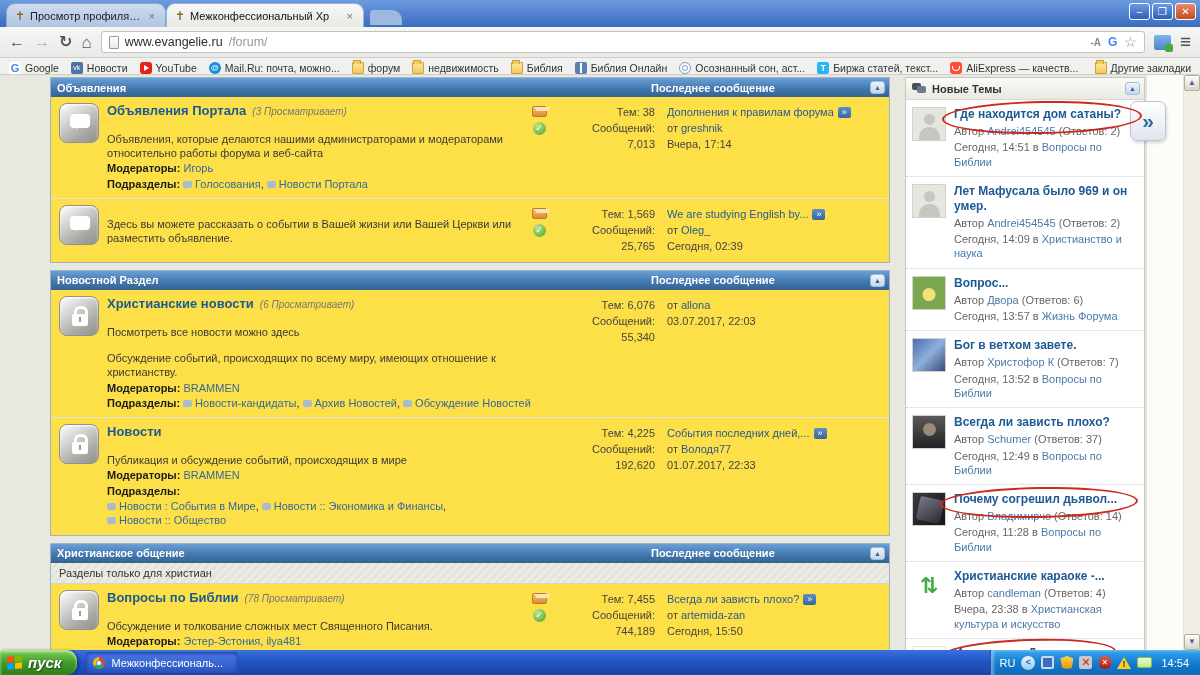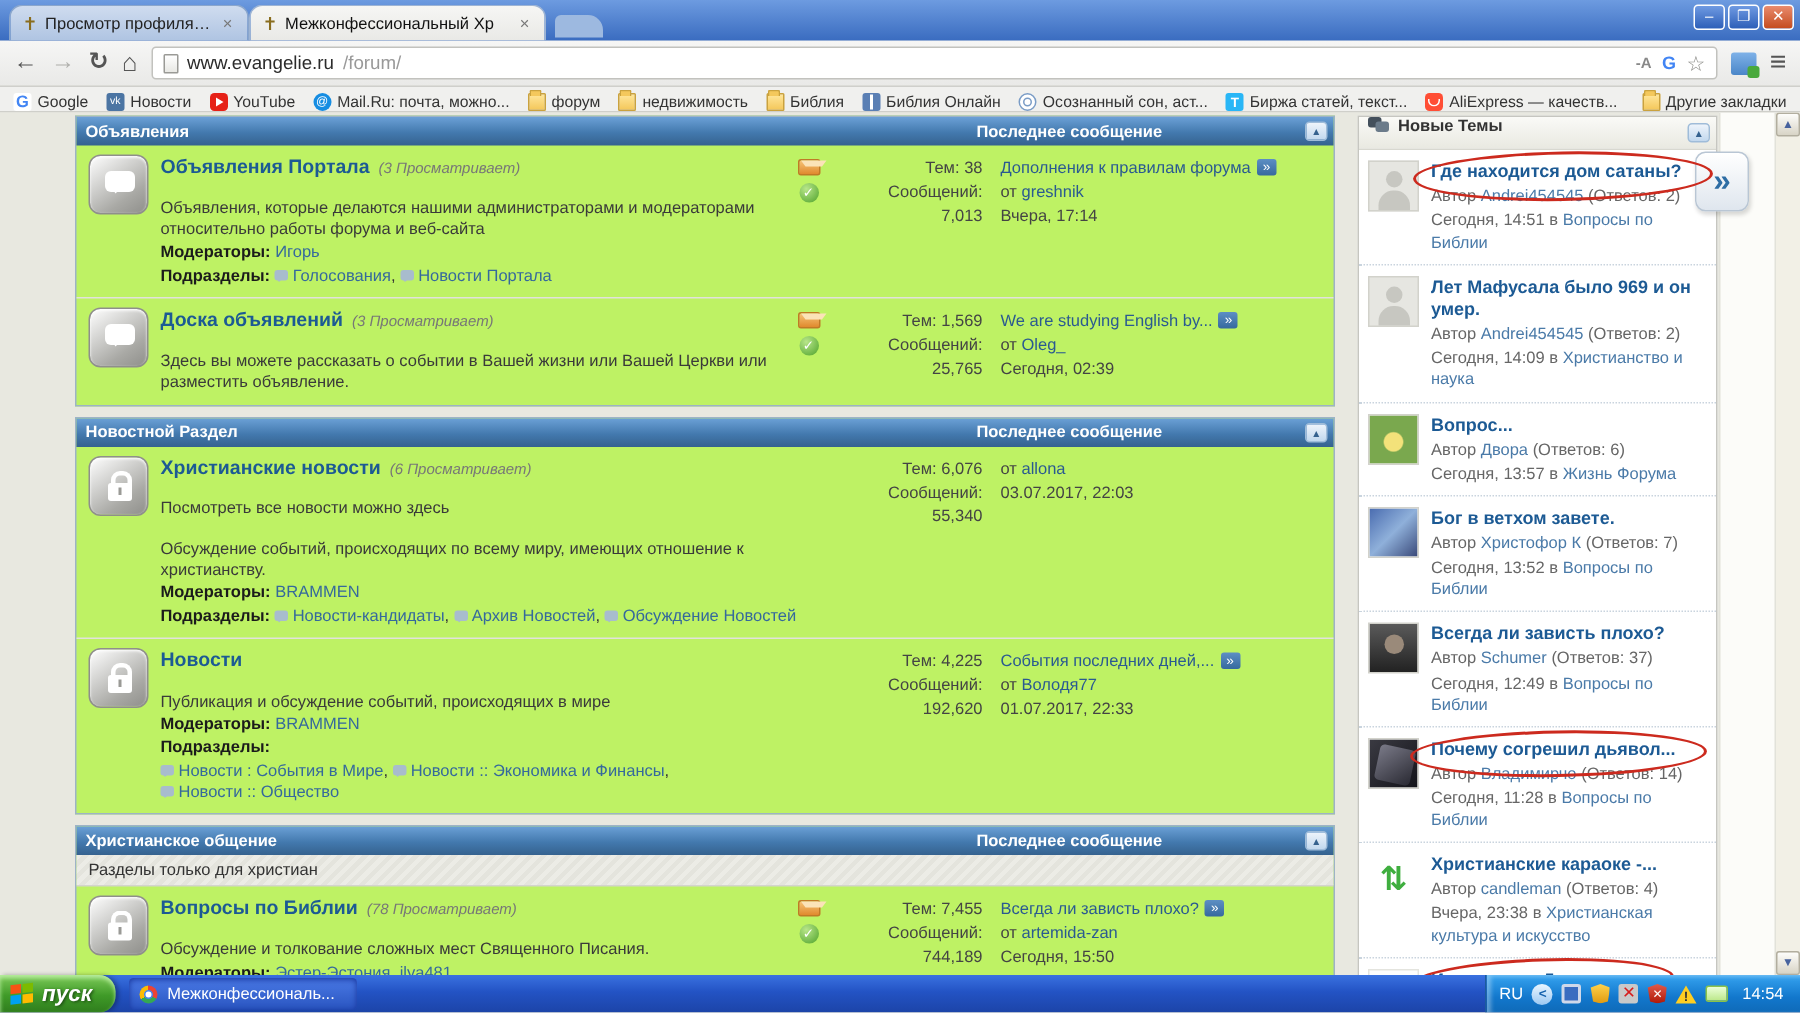--- a/index.html
+++ b/index.html
@@ -54,21 +54,21 @@
 .bi.rings{background:#fff;border:1px solid #7a9cc6;border-radius:50%}
 .bi.rings::before{content:"";position:absolute;inset:2px;border:1px solid #7a9cc6;border-radius:50%}
 .bi.tsq{background:#29b6f6;color:#fff;font-weight:bold;font-size:9px;line-height:12px;text-align:center}
 .bi.tsq::before{content:"T"}
 .bi.ali{background:#ff4e35;border-radius:3px}
 .bi.ali::before{content:"";position:absolute;left:2px;right:2px;bottom:3px;height:4px;border:1.5px solid #fff;border-top:none;border-radius:0 0 5px 5px}
 
 
 .page{position:relative;height:575px;background:#e8e8e0;overflow:hidden}
 .main{position:absolute;left:50px;top:2px;width:840px}
-.section{border:1px solid #9db3c6;background:#bef264;margin-bottom:7px}
+.section{border:1px solid #9db3c6;background:#fde047;margin-bottom:7px}
 .sec-head{height:19px;background:linear-gradient(#6ba0d6 0%,#4379ae 55%,#35628f 100%);color:#fff;font-weight:bold;display:flex;align-items:center;padding:0 6px;position:relative}
 .sec-head .lastcol{position:absolute;left:600px}
 .cbtn{position:absolute;right:4px;top:3px;width:15px;height:13px;background:linear-gradient(#eef4fb,#c2d8ee);border:1px solid #9fbcd9;border-radius:3px;color:#35618e;font-size:8px;line-height:12px;text-align:center}
 .cbtn::before{content:"▴"}
 .sec-sub{background:repeating-linear-gradient(135deg,#ecece6 0 3px,#e4e4dd 3px 6px);padding:4px 8px;border-bottom:1px solid #d4d4cd;color:#333}
 .frow{display:flex;padding:6px 6px 7px 8px;border-bottom:1px solid #e2e2db}
 .frow:last-child{border-bottom:none}
 .ficon{width:40px;height:40px;flex:none;border-radius:8px;border:1px solid #8f8f8b;background:linear-gradient(145deg,#ffffff,#a9a9a5 70%,#8f8f8b);position:relative;box-shadow:inset 0 1px 2px #fff}
 .bubble{position:absolute;top:10px;left:10px;width:20px;height:14px;background:#fff;border-radius:4px}
 .bubble::after{content:"";position:absolute;left:3px;bottom:-5px;border:4px solid transparent;border-top:6px solid #fff;border-right-width:6px}
@@ -97,21 +97,21 @@
 .flast .l2{color:#444}
 .go{display:inline-block;width:13px;height:11px;background:linear-gradient(#5d8fc4,#36699e);border-radius:2px;color:#fff;font-size:9px;line-height:10px;text-align:center;margin-left:4px;vertical-align:1px}
 .go::before{content:"»"}
 .smiley{display:inline-block;width:12px;height:12px;border-radius:50%;background:radial-gradient(circle at 35% 30%,#fff4c2,#f2c744);border:1px solid #c79a23;margin-right:3px;vertical-align:-2px;position:relative}
 .smiley::before{content:"";position:absolute;left:2px;top:4px;width:2px;height:2px;background:#7a5a10;box-shadow:5px 0 0 #7a5a10;border-radius:50%}
 .smiley::after{content:"";position:absolute;left:3px;bottom:1px;width:5px;height:3px;border-top:1px solid #7a5a10;border-radius:50% 50% 0 0}
 
 
 .sidebar{position:absolute;left:905px;top:2px;width:240px}
 .sb-box{border:1px solid #c6c6c0;background:#fff}
-.sb-head{height:22px;background:linear-gradient(#fafaf7,#e9e9e1);border-bottom:1px solid #d8d8d0;display:flex;gap:6px;padding:0 6px;font-weight:bold;color:#333;position:relative}
+.sb-head{height:22px;background:linear-gradient(#fafaf7,#e9e9e1);border-bottom:1px solid #d8d8d0;display:flex;align-items:center;gap:6px;padding:0 6px;font-weight:bold;color:#333;position:relative}
 .sbh-ic{width:14px;height:11px;position:relative}
 .sbh-ic::before{content:"";position:absolute;left:0;top:0;width:9px;height:7px;background:#44505c;border-radius:2px}
 .sbh-ic::after{content:"";position:absolute;left:5px;top:3px;width:9px;height:7px;background:#6b7b8a;border-radius:2px}
 .sb-head .cbtn{top:4px}
 .sb-item{display:flex;gap:8px;padding:7px 6px;border-bottom:1px dotted #c9d4de;position:relative}
 .sb-ava{width:34px;height:34px;flex:none;border:1px solid #d2d2cb;background:#e6e6e1;position:relative;overflow:hidden}
 .ava-person::before{content:"";position:absolute;left:11px;top:6px;width:11px;height:11px;border-radius:50%;background:#c7c7c1}
 .ava-person::after{content:"";position:absolute;left:6px;top:19px;width:21px;height:14px;border-radius:10px 10px 0 0;background:#c7c7c1}
 .ava-flower{background:radial-gradient(circle at 50% 55%,#f3e27a 0 6px,#7aa84e 7px)}
 .ava-art{background:linear-gradient(135deg,#4a6cb0,#8fb0da 50%,#3a4a7a)}
@@ -294,21 +294,20 @@
           <div><a>Дополнения к правилам форума</a><span class="go"></span></div>
           <div class="l2"><span>от</span> <a class="mlink">greshnik</a></div>
           <div class="l2">Вчера, 17:14</div>
         </div>
       </div>
       <div class="frow">
         <div class="ficon">
             <div class="bubble"></div>
           </div>
         <div class="fmain">
-          <div><a class="ftitle">Доска объявлений</a><span class="fview">(3 Просматривает)</span></div>
           <div class="fdesc">Здесь вы можете рассказать о событии в Вашей жизни или Вашей Церкви или разместить объявление.</div>
         </div>
         <div class="fstatus">
             <span class="env"></span>
             <span class="chk"></span>
           </div>
         <div class="fstats">
           <div><span>Тем:</span> <span>1,569</span></div>
           <div>Сообщений:</div>
           <div>25,765</div>

